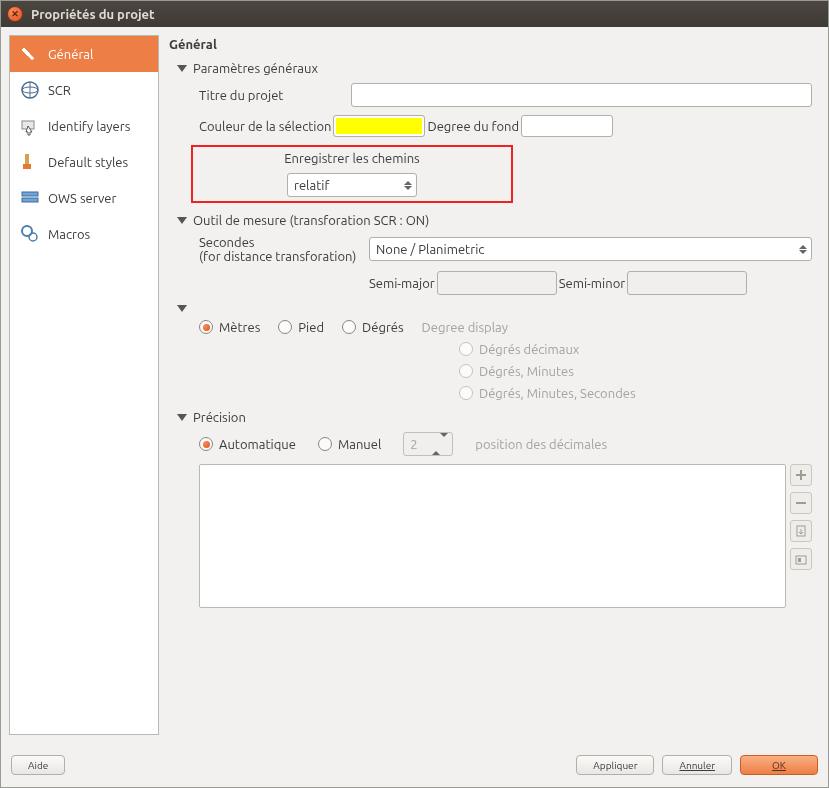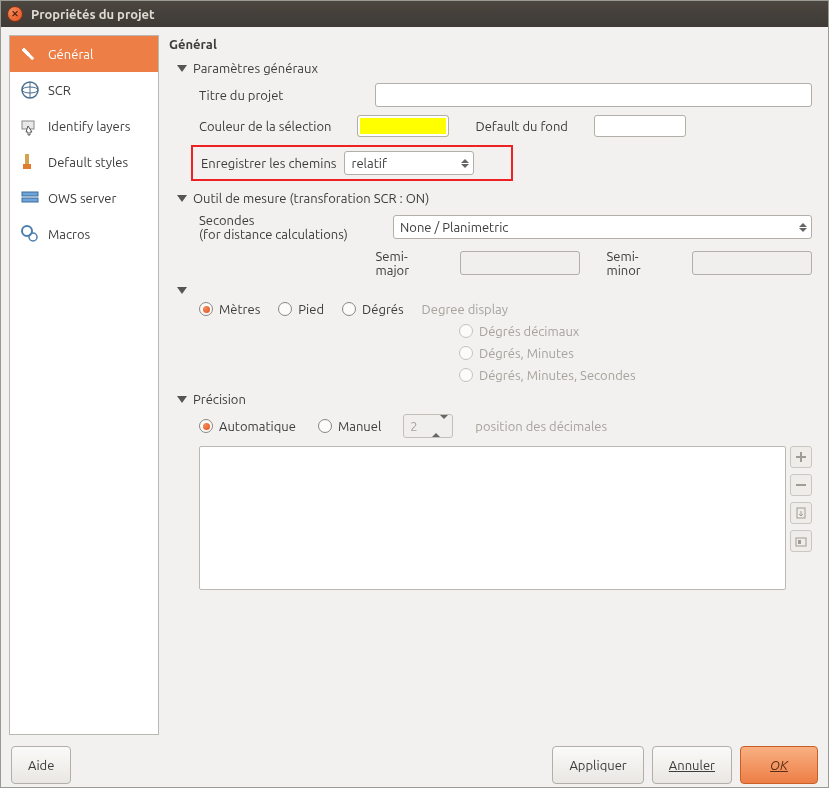--- a/index.html
+++ b/index.html
@@ -92,21 +92,21 @@
   border-left: 5px solid transparent;
   border-right: 5px solid transparent;
   border-top: 7px solid #555;
 }
 .indent {
   margin-left: 30px;
 }
 .row {
   display: flex;
   align-items: center;
-  gap: 26px;
+  gap: 2px;
   margin-bottom: 8px;
 }
 input[type="text"].field {
   border: 1px solid #b2afa8;
   border-radius: 3px;
   background: #fff;
   height: 24px;
   padding: 2px 6px;
   font-size: 13px;
 }
@@ -117,20 +117,21 @@
   box-shadow: inset 0 0 0 2px #fff;
 }
 .yellow { background: #ffff00; }
 .white { background: #ffffff; }
 .highlight-box {
   border: 2px solid #ee2222;
   padding: 4px 8px;
   display: flex;
   align-items: center;
   gap: 8px;
+  flex-direction: column;
 }
 .combo {
   height: 24px;
   border: 1px solid #b2afa8;
   border-radius: 3px;
   background: #fff;
   display: flex;
   align-items: center;
   padding: 0 18px 0 6px;
   position: relative;
@@ -206,35 +207,34 @@
   font-size: 12px;
 }
 .footer {
   height: 44px;
   display: flex;
   align-items: center;
   padding: 0 10px;
   gap: 8px;
 }
 .btn {
-  height: 38px;
+  height: 20px;
   padding: 0 16px;
   border: 1px solid #b2afa8;
   border-radius: 4px;
   background: linear-gradient(#fafaf8, #e9e7e3);
-  font-size: 13px;
+  font-size: 10px;
   color: #3c3c3c;
   display: inline-flex; align-items: center; justify-content: center;
   cursor: pointer;
 }
 .btn.primary {
   background: linear-gradient(#f9b082, #ed7e46);
   border-color: #c75f27;
   color: #5a2e14;
-  font-style: italic;
 }
 .spacer { flex: 1; }
 </style>
 </head>
 <body>
 
 <div class="window">
   <div class="titlebar">
     <div class="close">✕</div>
     <span>Propriétés du projet</span>
@@ -307,21 +307,21 @@
         <span>Paramètres généraux</span>
       </div>
       <div class="indent">
         <div class="row">
           <label class="lbl" style="width:150px">Titre du projet</label>
           <input type="text" class="field" style="flex: 1 1 0%;" value="">
         </div>
         <div class="row">
           <label class="lbl">Couleur de la sélection</label>
           <div class="color-swatch yellow"></div>
-          <label class="lbl">Default du fond</label>
+          <label class="lbl">Degree du fond</label>
           <div class="color-swatch white"></div>
         </div>
         <div class="highlight-box" style="margin-left:-8px; width:322px">
           <label class="lbl">Enregistrer les chemins</label>
           <div class="combo" style="width:130px">
             <span>relatif</span>
             <span class="spin">
                 <span class="spin-up"></span>
                 <span class="spin-down"></span>
               </span>
@@ -330,21 +330,21 @@
       </div>
 
       <div class="section-header">
         <span class="triangle"></span>
         <span>Outil de mesure (transforation SCR : ON)</span>
       </div>
       <div class="indent">
         <div class="row">
           <div style="width:168px">
             <div>Secondes</div>
-            <div>(for distance calculations)</div>
+            <div>(for distance transforation)</div>
           </div>
           <div class="combo" style="flex:1">
             <span>None / Planimetric</span>
             <span class="spin">
                 <span class="spin-up"></span>
                 <span class="spin-down"></span>
               </span>
           </div>
         </div>
         <div class="row">

